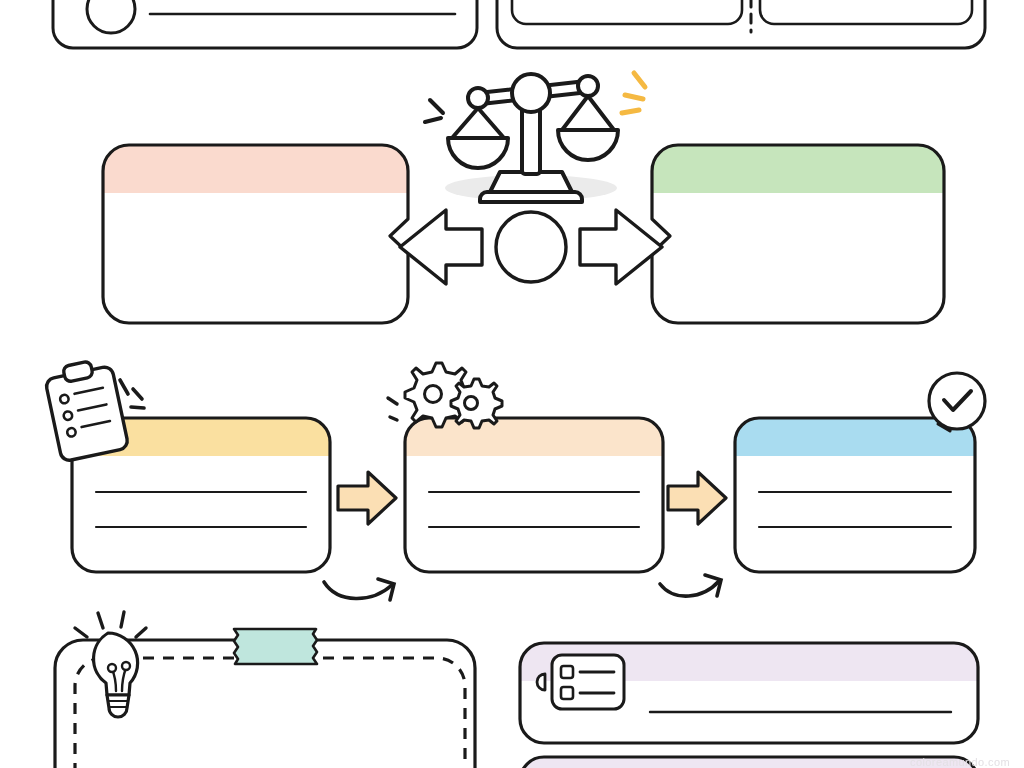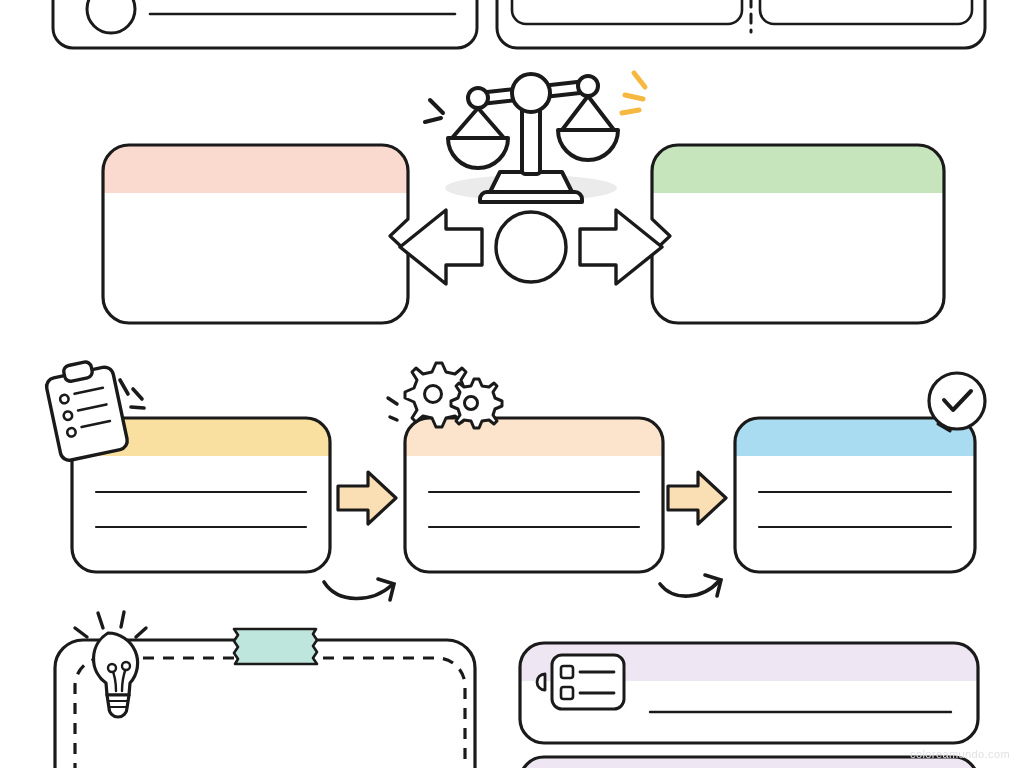--- a/index.html
+++ b/index.html
@@ -4,21 +4,21 @@
 <title>Worksheet Template</title>
 <style>
   html,body{margin:0;padding:0;background:#ffffff;}
   body{
     width:1024px;height:768px;overflow:hidden;position:relative;
     font-family:"Liberation Sans", sans-serif;
   }
   #stage{position:absolute;left:0;top:0;width:1024px;height:768px;}
   #stage svg{display:block;}
   .wm{
-    position:absolute; right:14px; bottom:8px;
+    position:absolute; right:14px; bottom:0;
     font-family:"Liberation Sans", sans-serif;
     font-size:11px; letter-spacing:.4px; color:#e3e0e4;
     user-select:none; pointer-events:none;
   }
 </style>
 </head>
 <body>
 
 <div id="stage">
 <svg width="1024" height="768" viewBox="0 0 1024 768" xmlns="http://www.w3.org/2000/svg">

